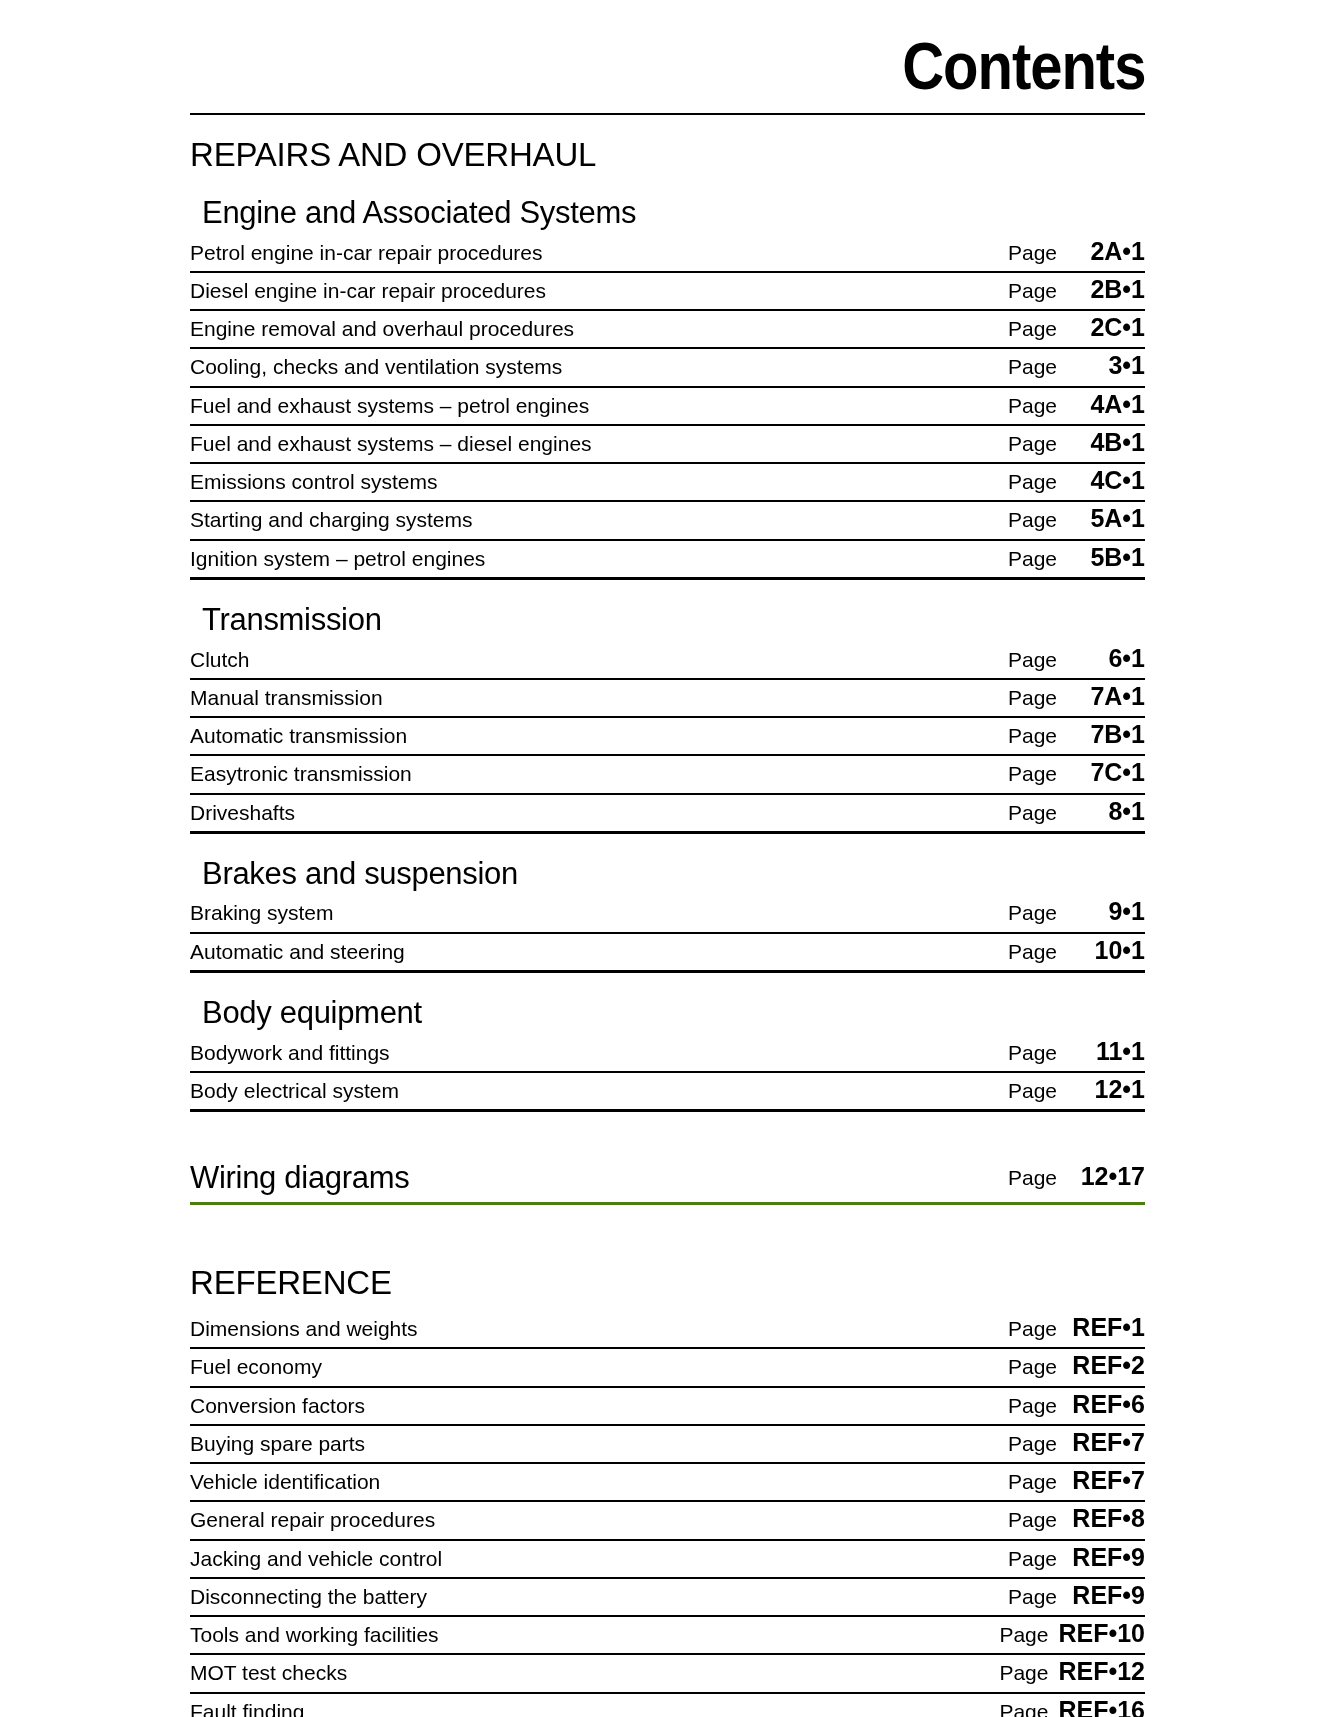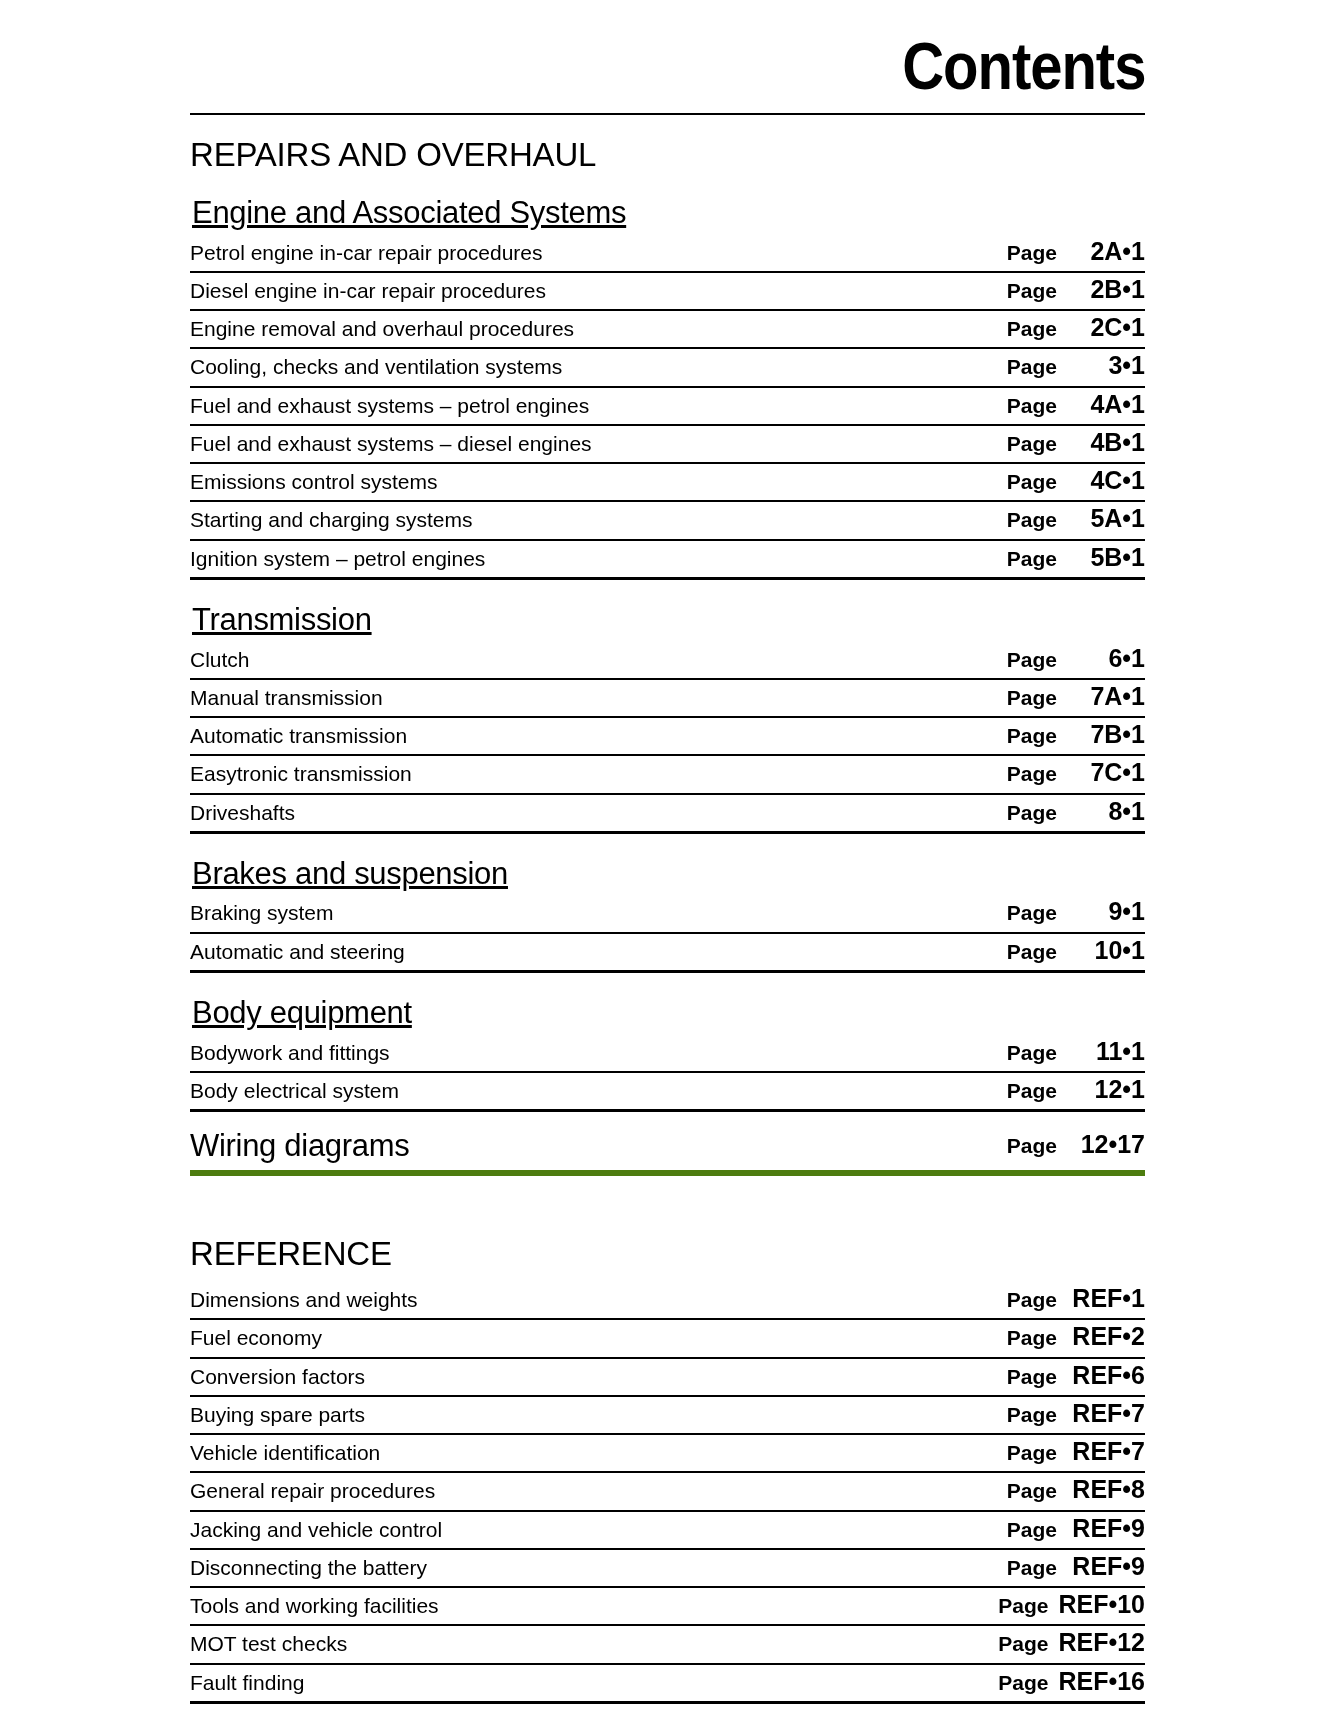--- a/index.html
+++ b/index.html
@@ -65,23 +65,22 @@
   .part-title.reference {
     margin-top: 60px;
   }
 
   
   .group-title {
     font-family: "Liberation Sans", sans-serif;
     font-weight: normal;
     font-size: 31px;
     letter-spacing: -0.3px;
-    margin: 22px 0 4px 2px;
+    margin: 22px 0 4px 12px;
     line-height: 1.15;
-    text-decoration: underline;
   }
   .group:first-of-type > .group-title {
     margin-top: 18px;
   }
 
   
   .entry {
     display: flex;
     align-items: baseline;
     justify-content: space-between;
@@ -95,44 +94,44 @@
     white-space: nowrap;
   }
   .entry-right {
     display: flex;
     align-items: baseline;
     white-space: nowrap;
     flex: 0 0 auto;
   }
   .page-word {
     font-size: 21px;
-    font-weight: bold;
+    font-weight: normal;
   }
   .page-num {
     font-weight: bold;
     font-size: 25px;
     display: inline-block;
     min-width: 78px;
     text-align: right;
     margin-left: 10px;
   }
 
   
   .entry.last {
     border-bottom: 3px solid #000;
   }
 
   
   .bigrow {
     display: flex;
     align-items: baseline;
     justify-content: space-between;
-    border-bottom: 6px solid #4d7c0f;
+    border-bottom: 3px solid #4d7c0f;
     padding-bottom: 6px;
-    margin-top: 16px;
+    margin-top: 48px;
   }
   .bigrow .bigrow-label {
     font-size: 31px;
     letter-spacing: -0.3px;
     line-height: 1.15;
   }
   .bigrow .entry-right {
     position: relative;
     top: -3px;
   }

